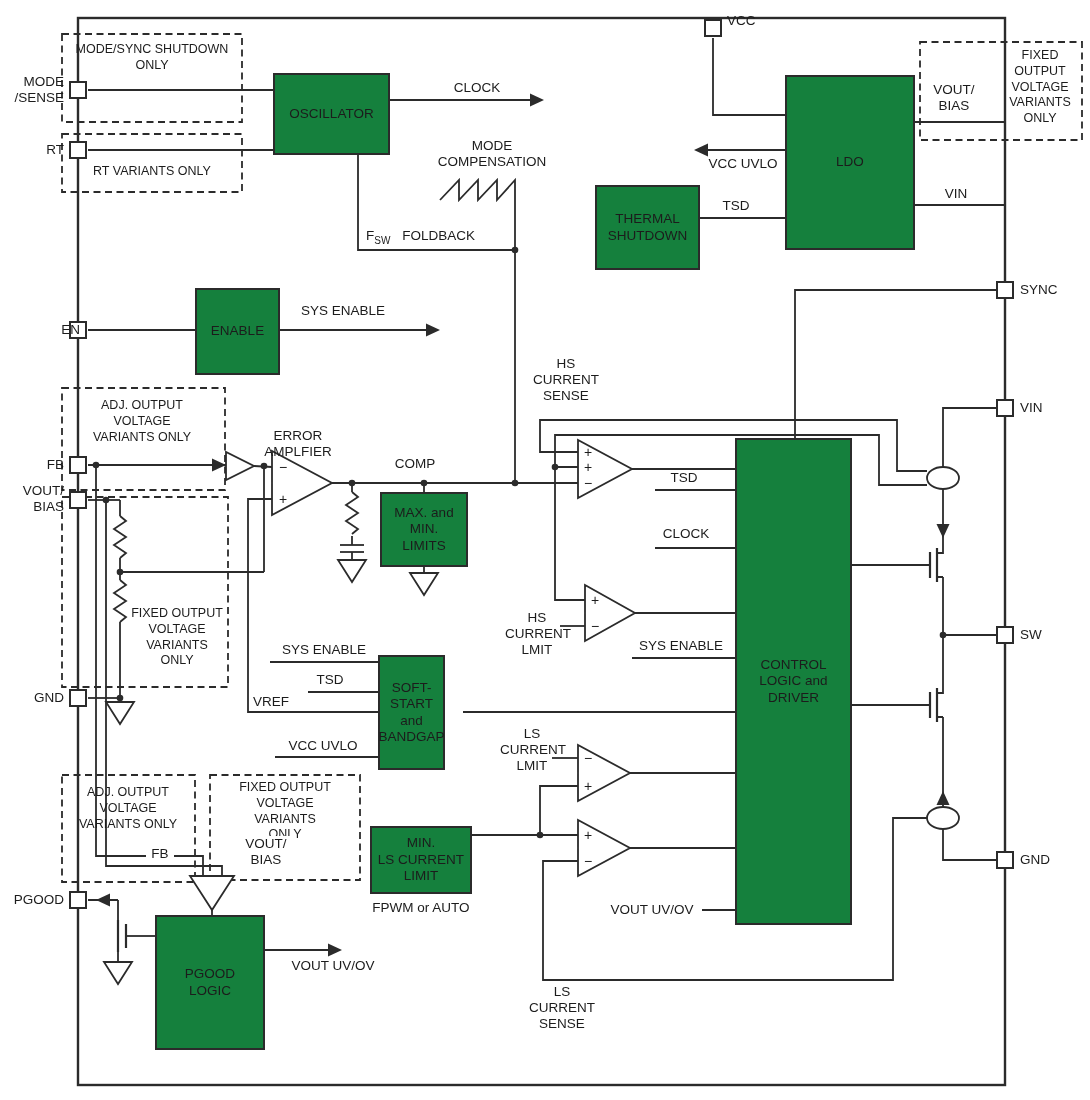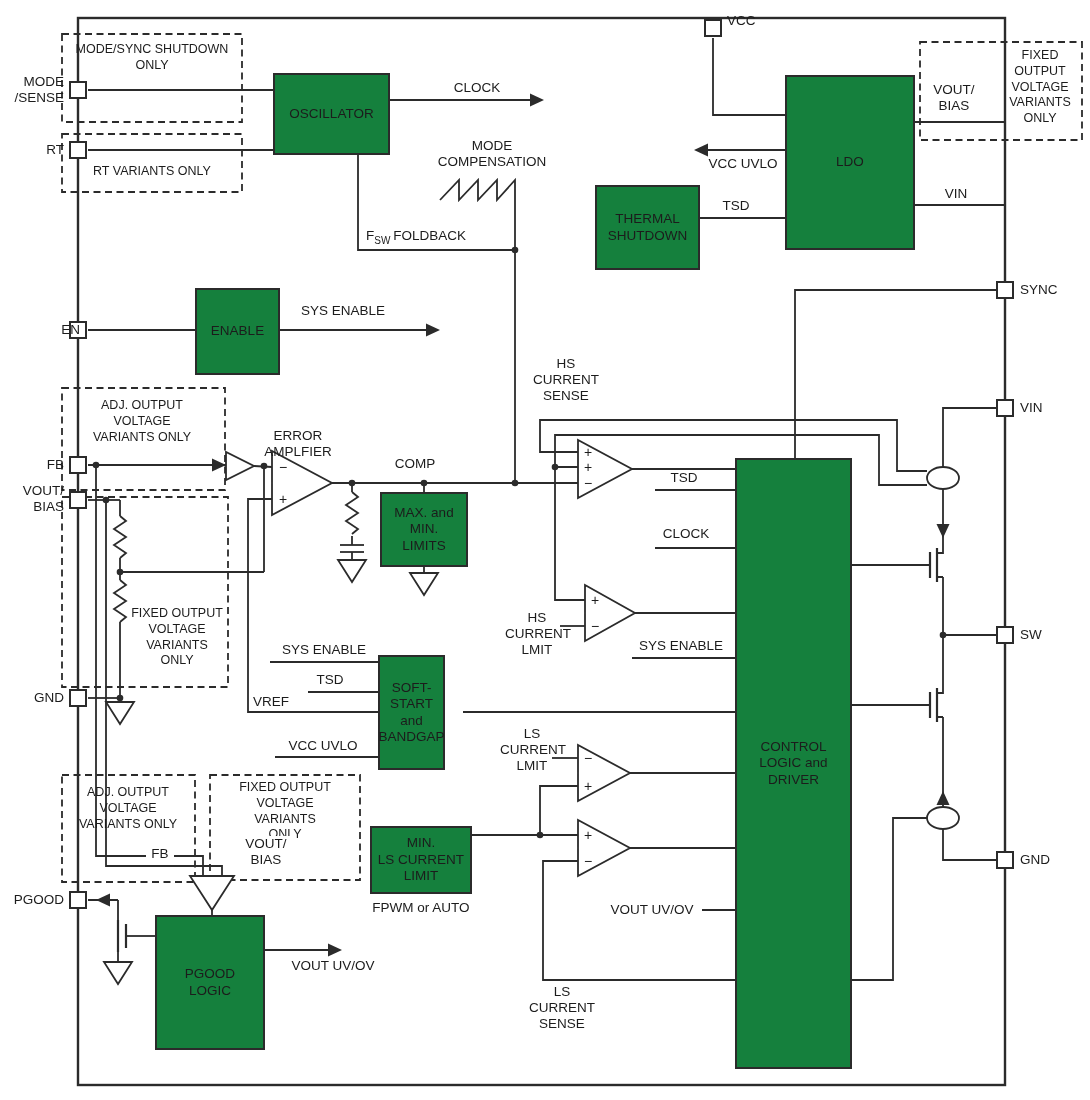--- a/index.html
+++ b/index.html
@@ -9,21 +9,21 @@
   svg.wiring{position:absolute;left:0;top:0}
   .blk{position:absolute;border:2px solid #2b2b2b;background:#15803d;display:flex;align-items:center;
        justify-content:center;text-align:center;white-space:pre-line;font-size:13.5px;line-height:1.22}
   .pin{position:absolute;width:18px;height:18px;border:2px solid #2b2b2b;background:#fff}
   .lbl{position:absolute;font-size:13.5px;line-height:1.2;white-space:pre-line}
   .note{position:absolute;font-size:12.5px;line-height:1.26;white-space:pre-line;text-align:center}
   .r{text-align:right}.c{text-align:center}
   .op{position:absolute;width:14px;font-size:14px;text-align:center;line-height:1}
   .mask{background:#fff;padding:0 2px}
   sub.fsw{font-size:10px}
-  .gap{margin-left:3px}
+  .gap{margin-left:12px}
 </style>
 </head>
 <body>
 
 <div class="wrap">
 
 <svg class="wiring" width="1090" height="1100" viewBox="0 0 1090 1100">
   <g fill="none" stroke="#2b2b2b" stroke-width="1.8" stroke-dasharray="7 4.5">
     <rect x="62" y="34" width="180" height="88"></rect>
     <rect x="62" y="134" width="180" height="58"></rect>
@@ -184,21 +184,21 @@
 SHUTDOWN</div>
 <div class="blk" style="left:785px;top:75px;width:130px;height:175px">LDO</div>
 <div class="blk" style="left:195px;top:288px;width:85px;height:87px">ENABLE</div>
 <div class="blk" style="left:380px;top:492px;width:88px;height:75px">MAX. and
 MIN.
 LIMITS</div>
 <div class="blk" style="left:378px;top:655px;width:67px;height:115px">SOFT-
 START
 and
 BANDGAP</div>
-<div class="blk" style="left:735px;top:458px;width:117px;height:611px">CONTROL
+<div class="blk" style="left:735px;top:438px;width:117px;height:487px">CONTROL
 LOGIC and
 DRIVER</div>
 <div class="blk" style="left:370px;top:826px;width:102px;height:68px">MIN.
 LS CURRENT
 LIMIT</div>
 <div class="blk" style="left:155px;top:915px;width:110px;height:135px">PGOOD
 LOGIC</div>
 
 <div class="pin" style="left:69px;top:81px"></div>
 <div class="pin" style="left:69px;top:141px"></div>

